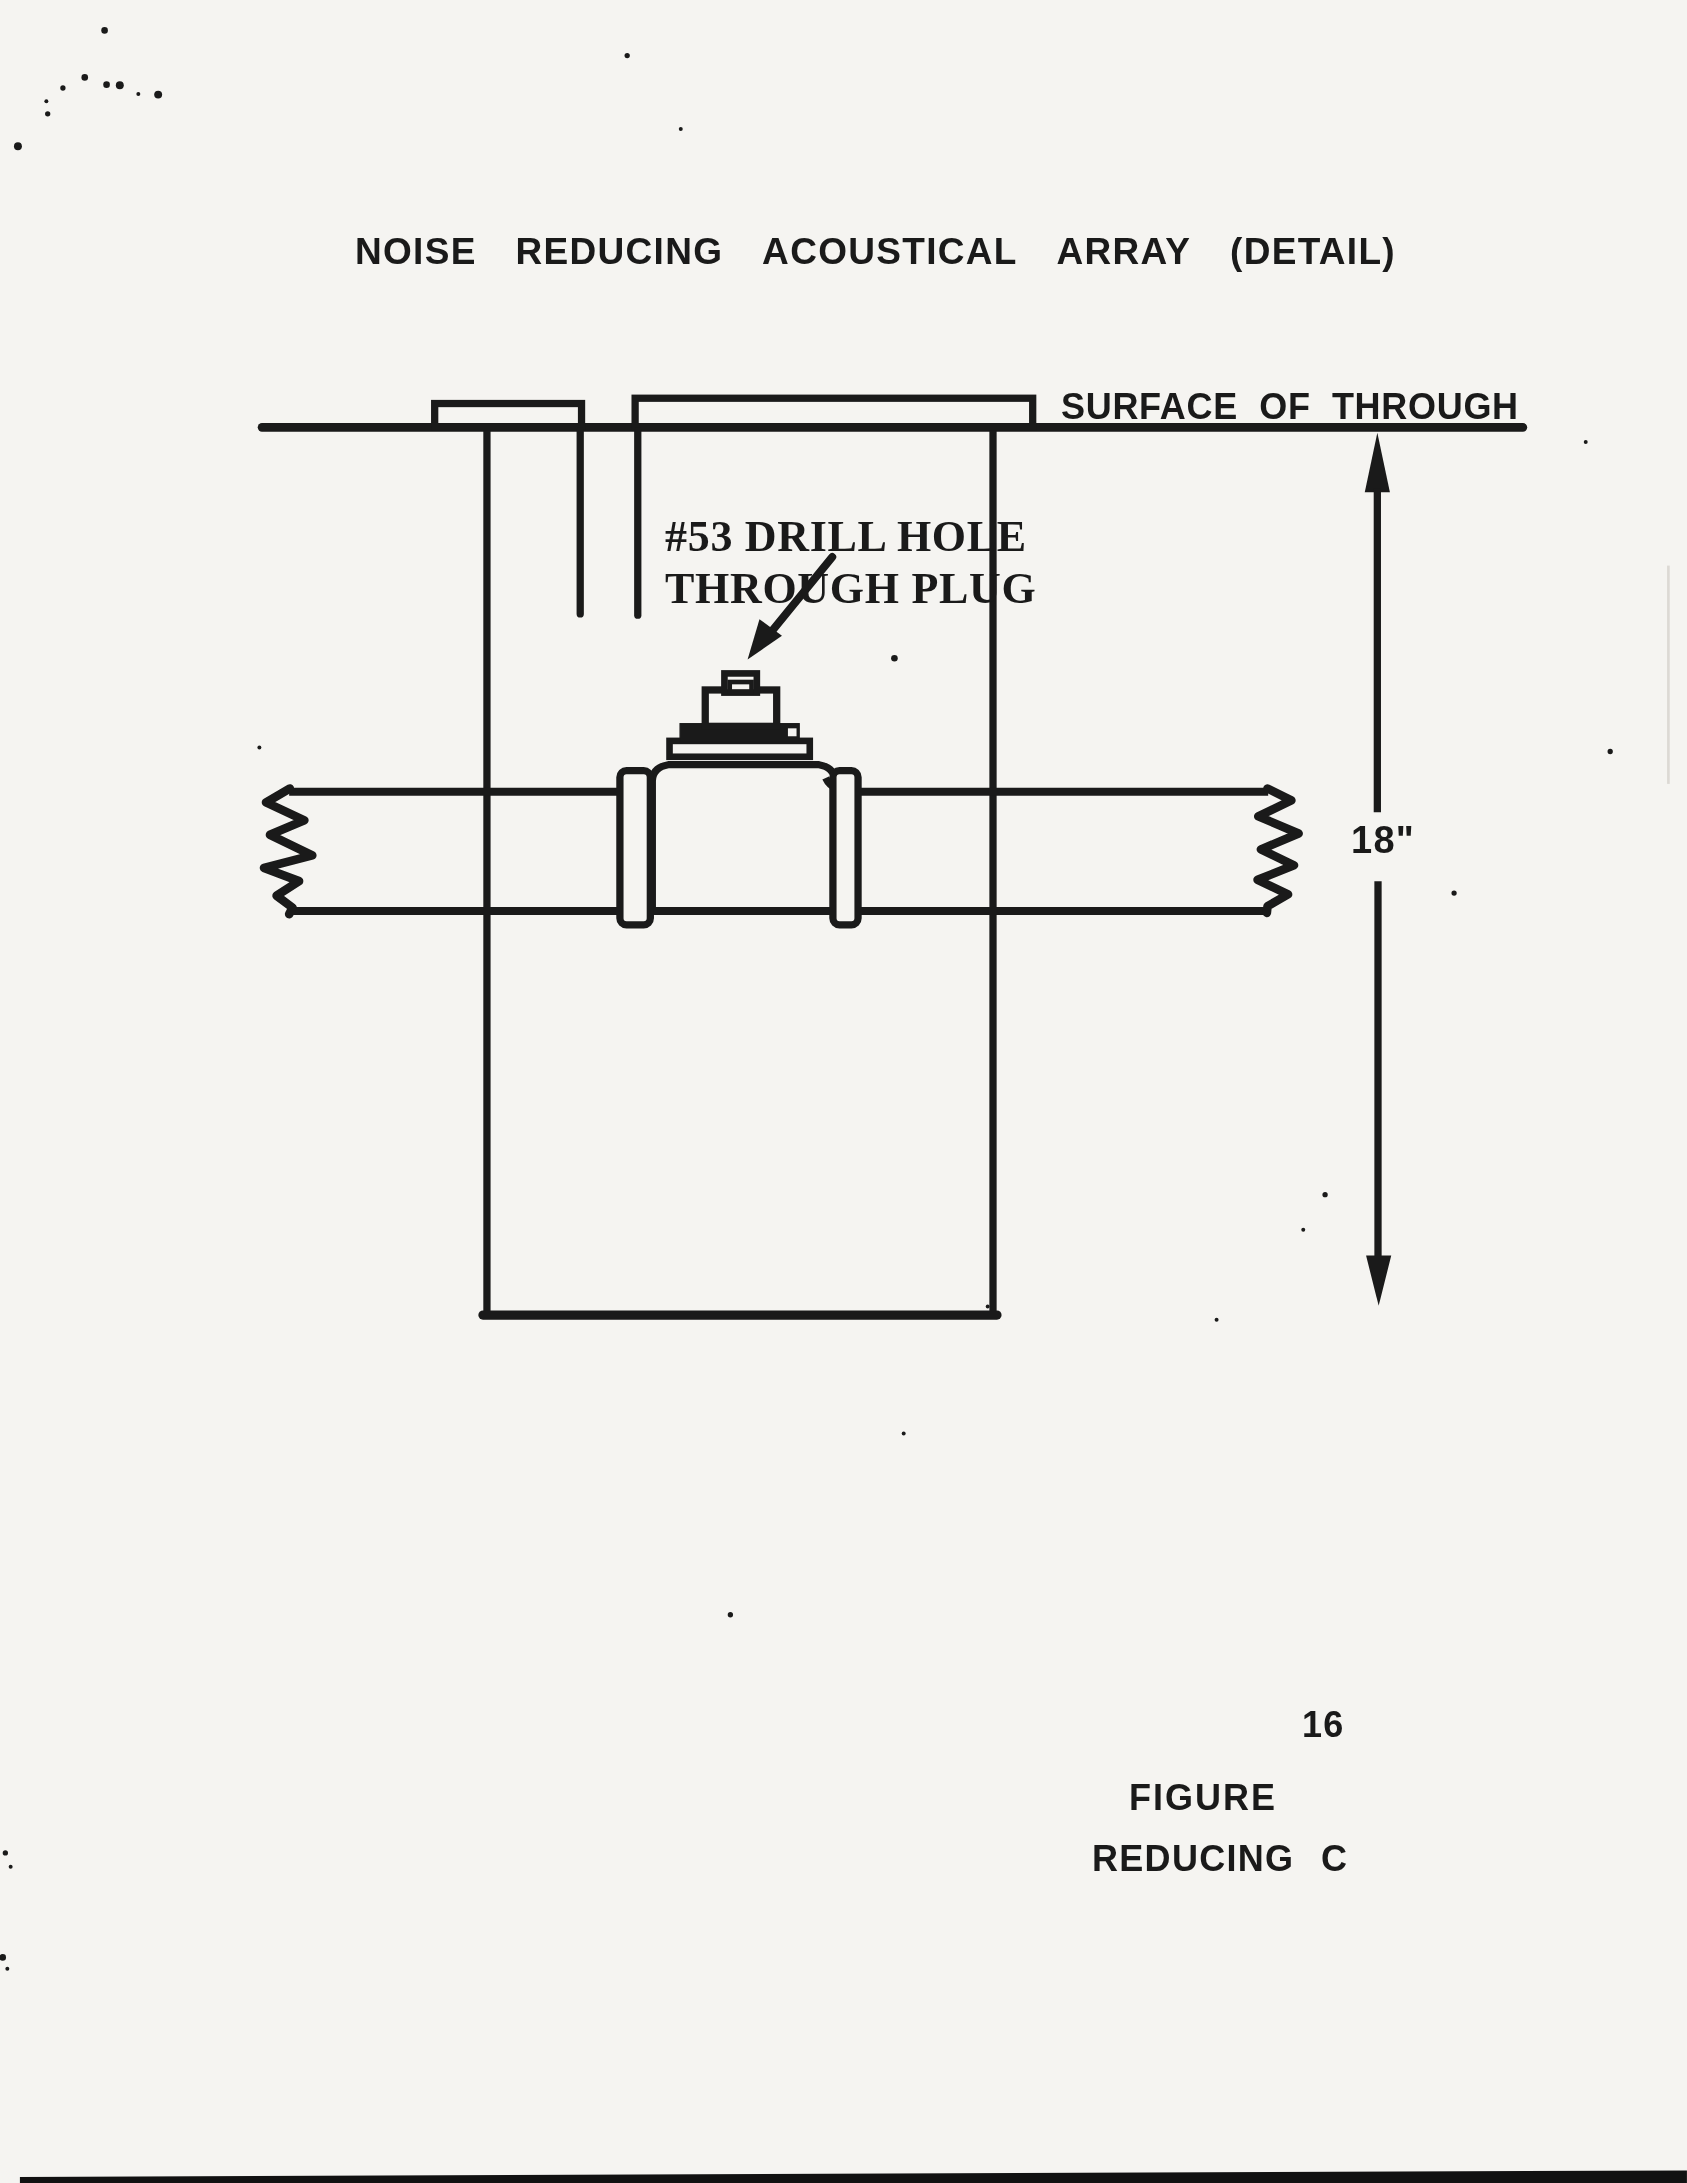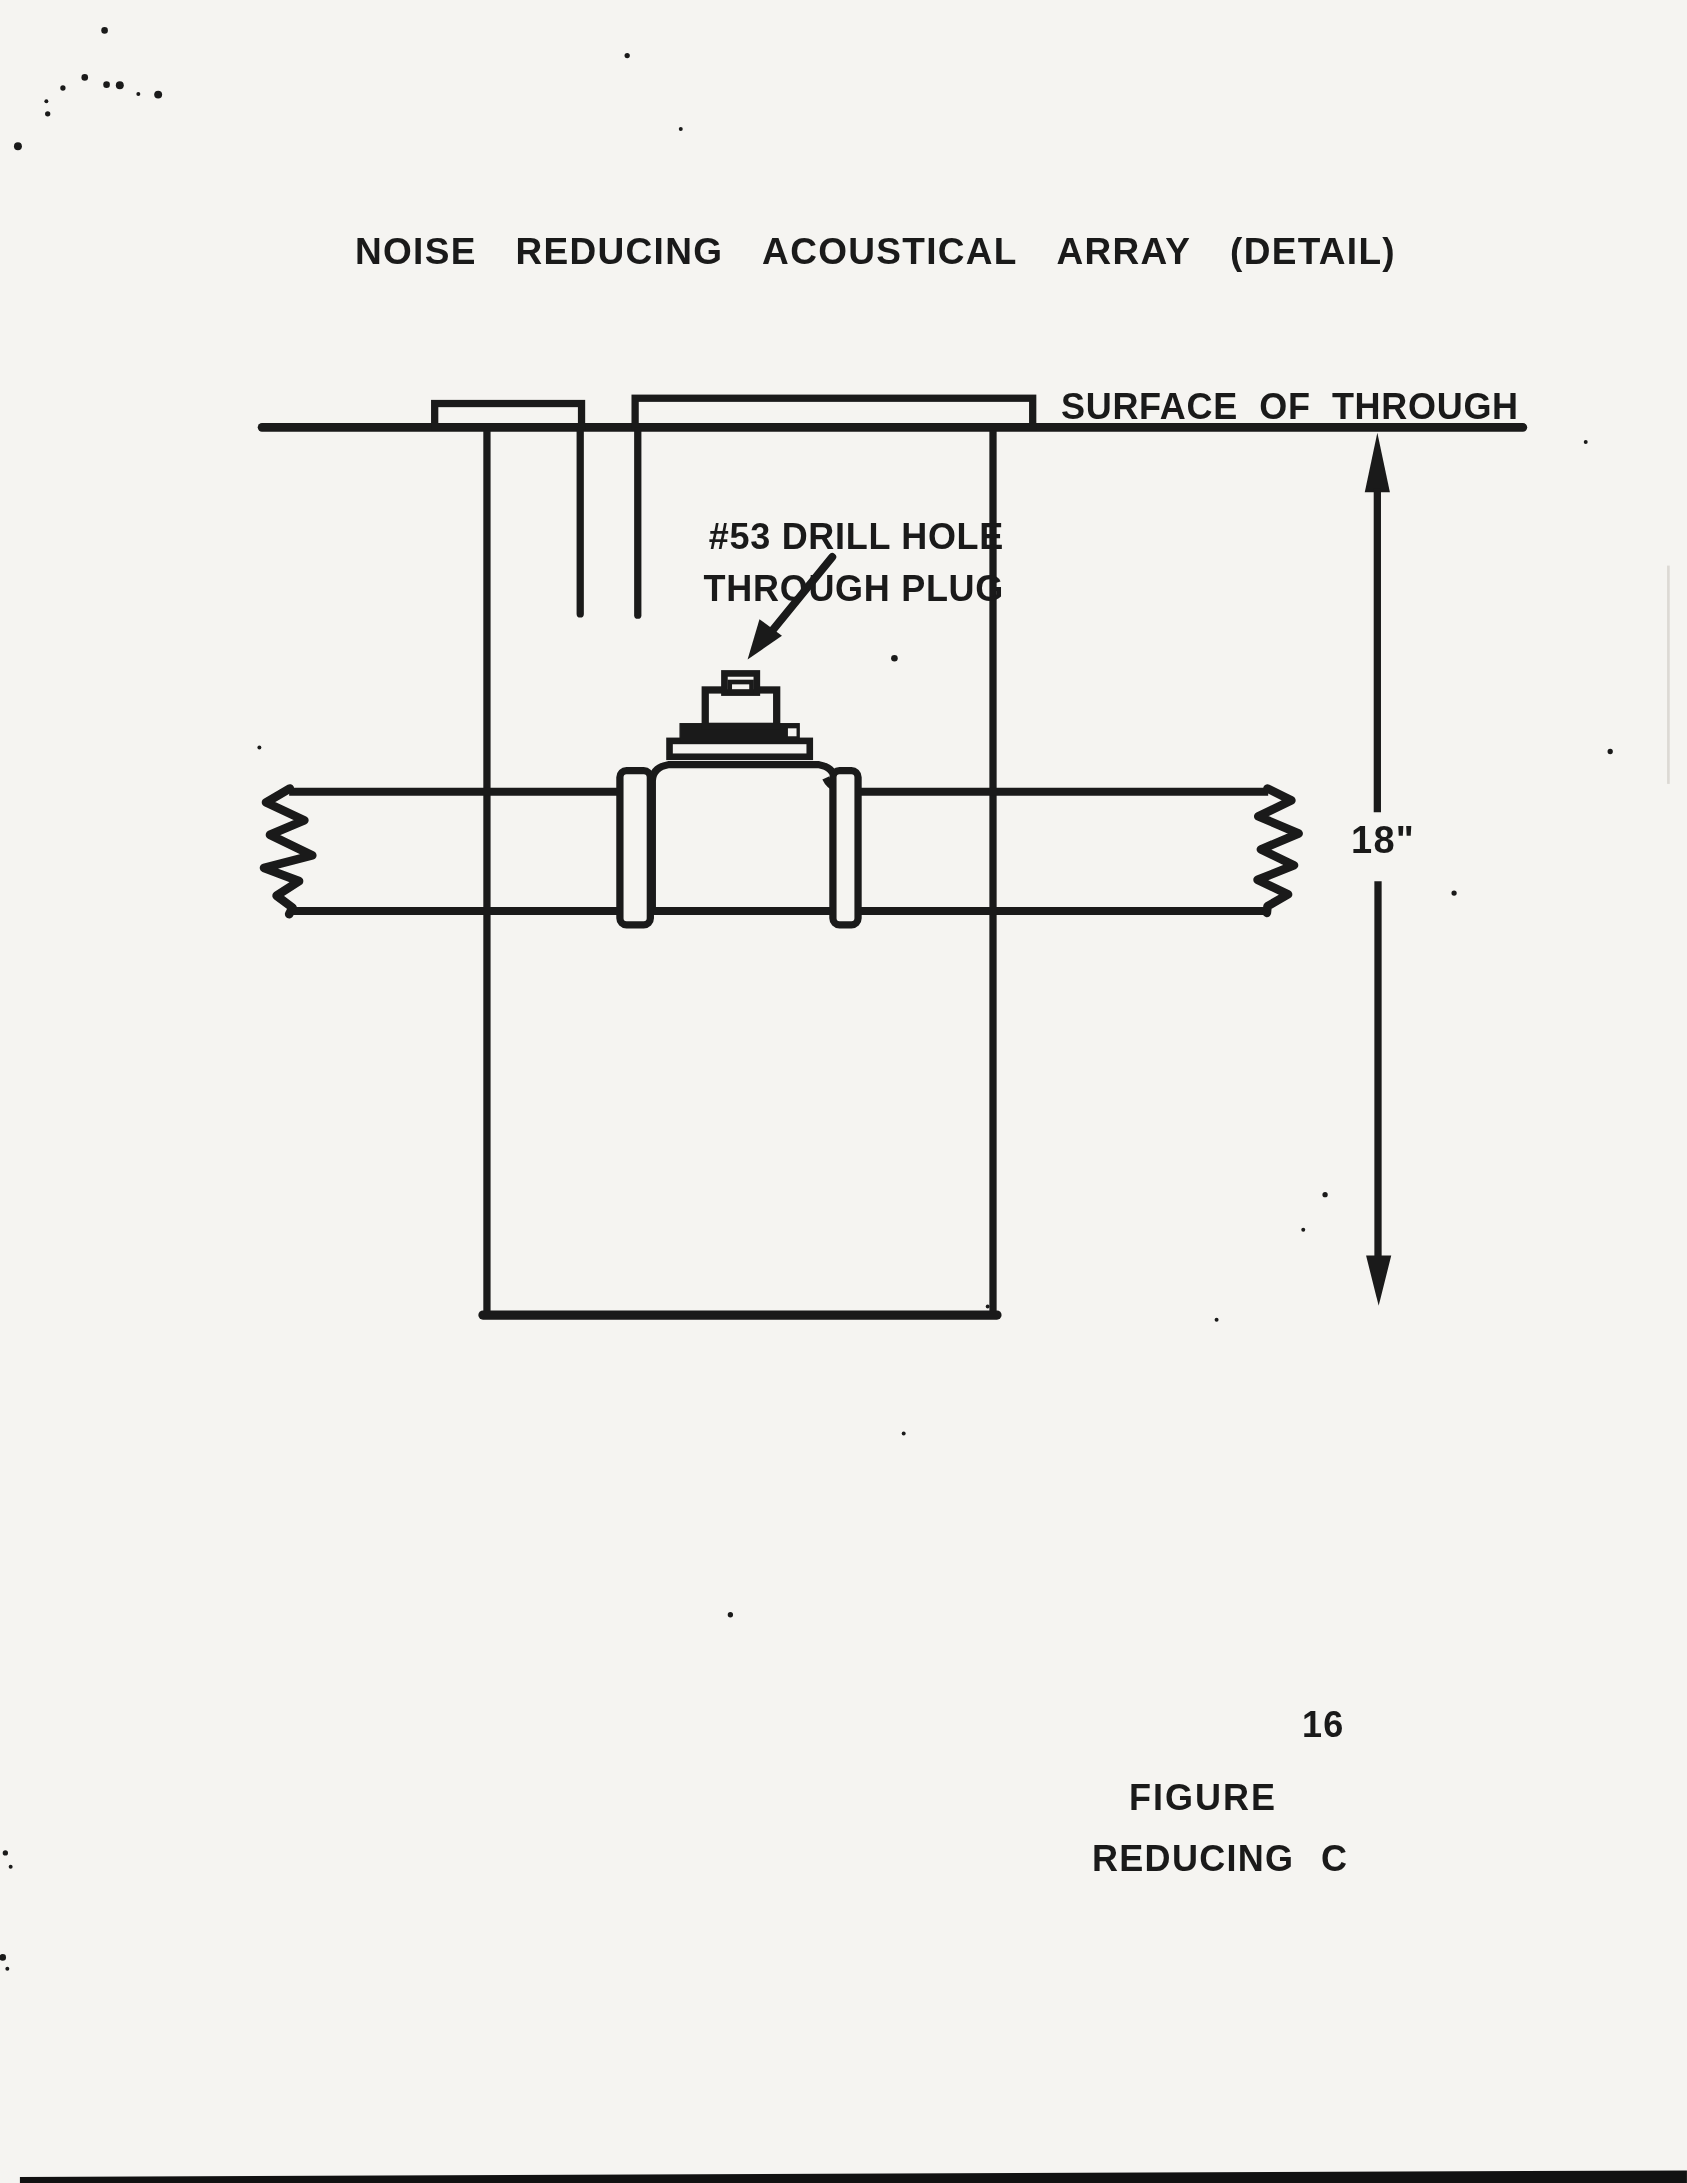--- a/index.html
+++ b/index.html
@@ -26,22 +26,22 @@
     left:355px;top:231px;width:1041px;
     display:flex;justify-content:space-between;
     font-size:37px;letter-spacing:1.3px;
   }
   .surface-label{
     left:1061px;top:386px;
     font-size:36px;letter-spacing:0.7px;word-spacing:10.6px;
   }
   .drill-label{
     left:665px;top:511px;width:339px;
-    font-size:36px;line-height:52px;letter-spacing:0.7px;
-    text-align:right;white-space:nowrap;
+    font-size:44px;line-height:52px;letter-spacing:0.7px;
+    text-align:center;white-space:nowrap;font-family:Liberation Serif, serif;
   }
   .dim-label{
     left:1351px;top:819px;
     font-size:38px;letter-spacing:1.3px;
   }
   .cap-figure{left:1129px;top:1777px;font-size:36px;letter-spacing:2px;}
   .cap-fignum{left:1302px;top:1704px;font-size:36px;letter-spacing:1.3px;}
   .cap-appendix{left:1092px;top:1838px;font-size:36px;letter-spacing:1.3px;}
   .cap-appletter{left:1321px;top:1838px;font-size:36px;letter-spacing:1.3px;}
 </style>

